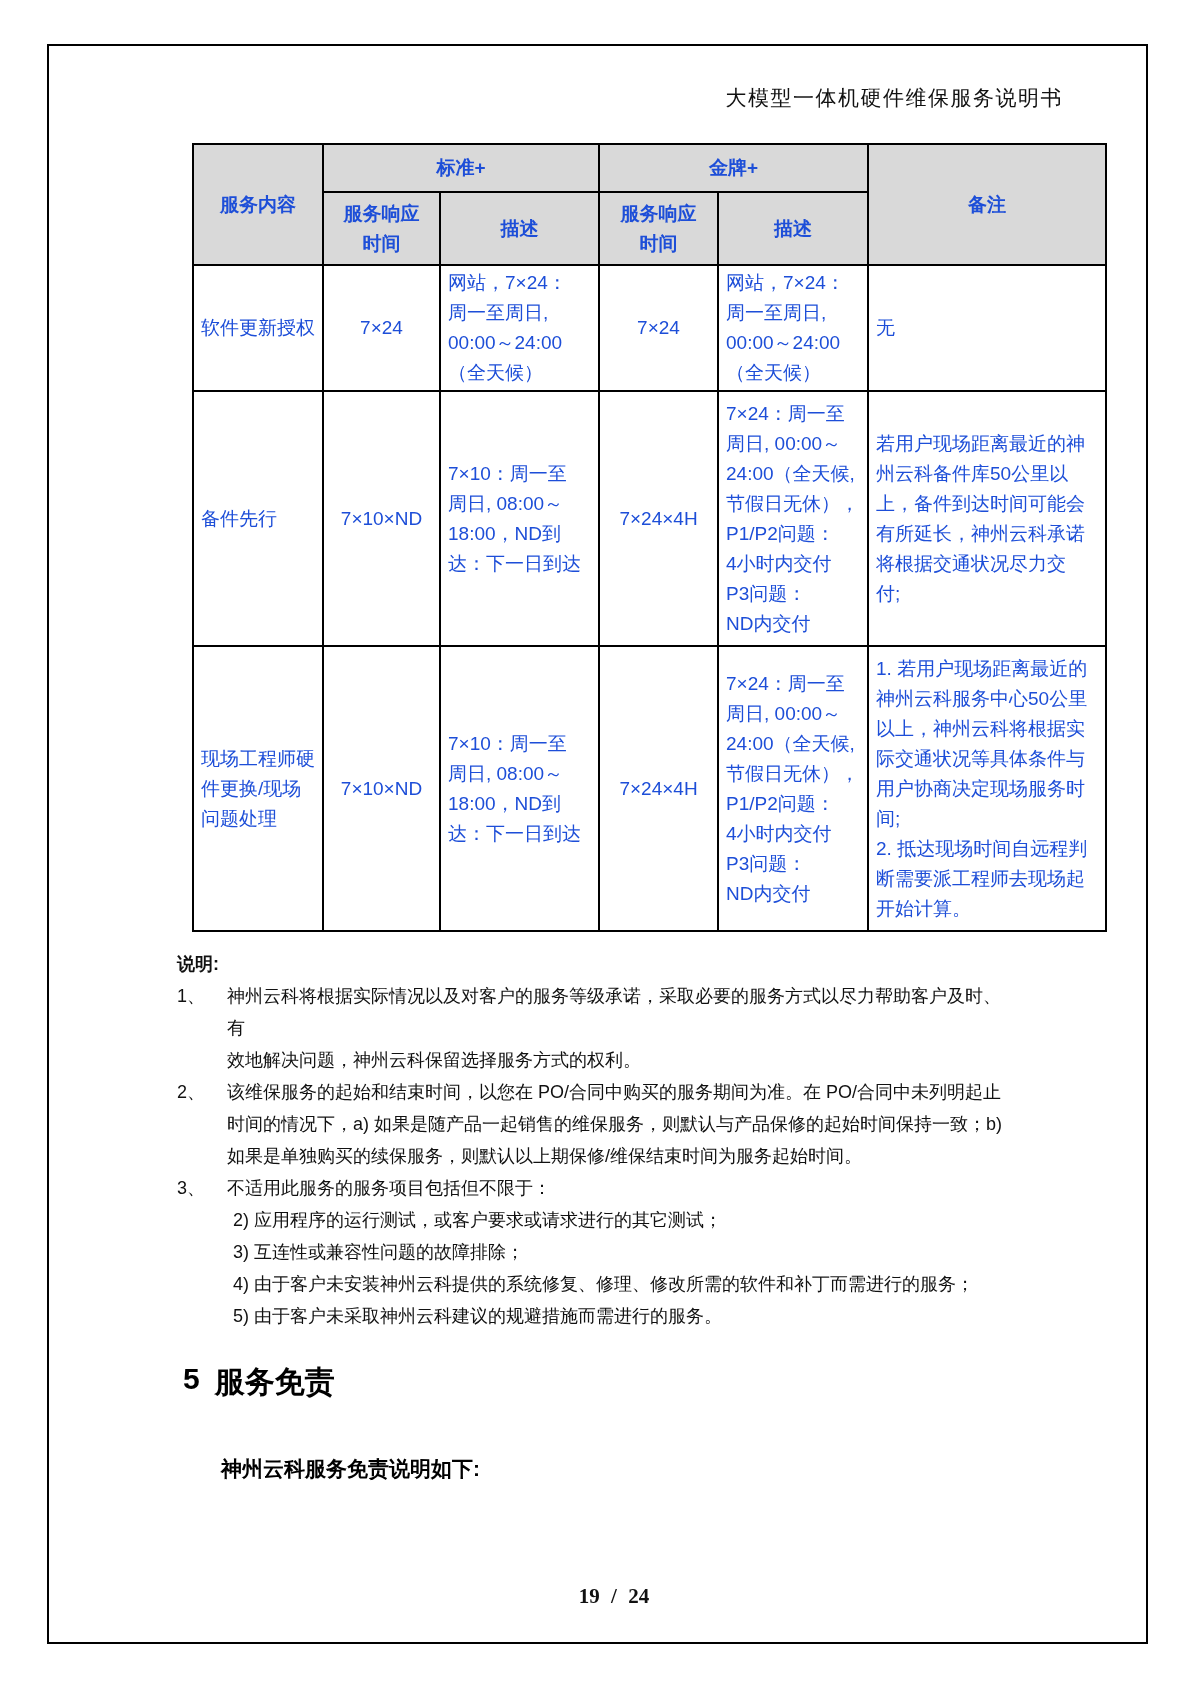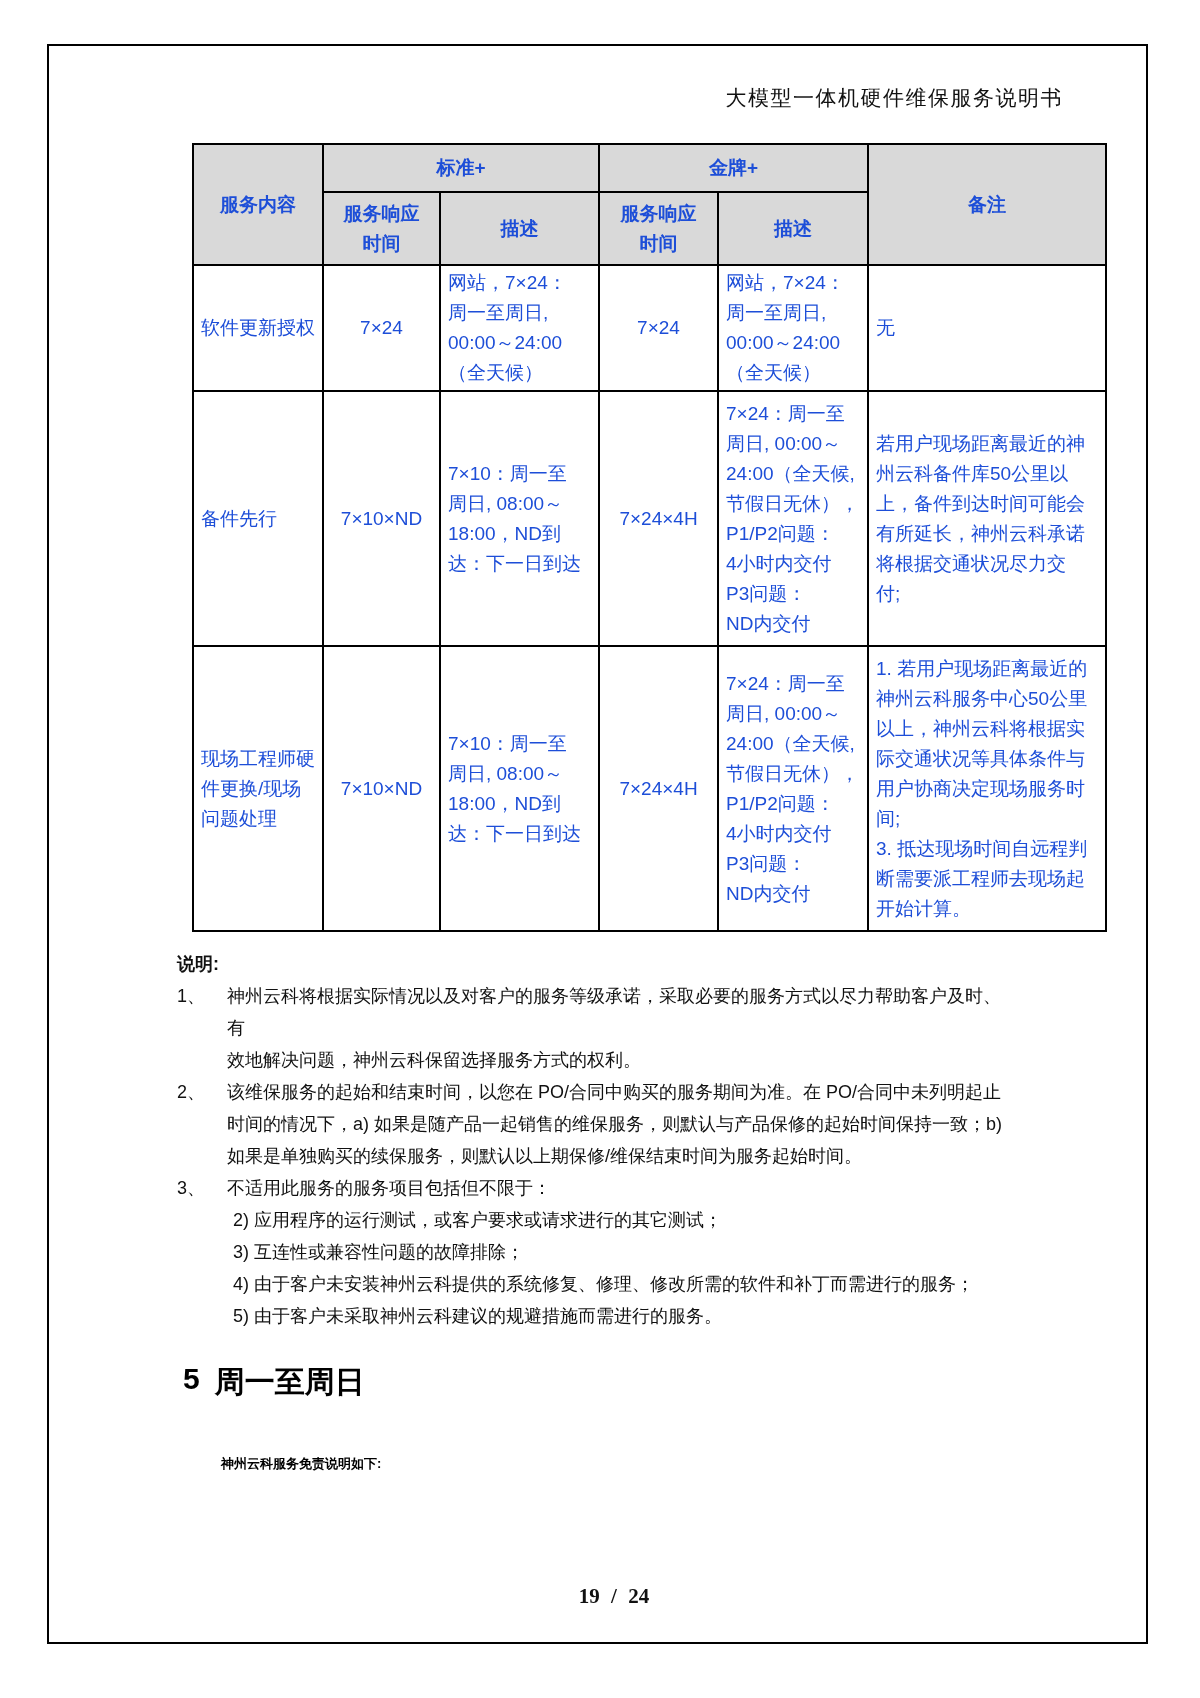--- a/index.html
+++ b/index.html
@@ -42,21 +42,21 @@
   .note-num{flex:0 0 50px;}
   .note-text{flex:1;white-space:pre-line;}
   .note-subitem{margin-left:56px;}
   .section-heading{
     position:absolute;left:183px;top:1362px;
     font-size:30px;font-weight:bold;color:#000;display:flex;
   }
   .section-number{margin-right:15px;}
   .section-subtitle{
     position:absolute;left:221px;top:1455px;
-    font-size:13px;font-weight:bold;color:#000;
+    font-size:21px;font-weight:bold;color:#000;
   }
   .footer{
     position:absolute;left:14px;top:1584px;width:100%;text-align:center;
     font-family:"Liberation Serif","DejaVu Serif",serif;
     font-size:21px;font-weight:bold;word-spacing:6px;color:#111;
   }
 </style>
 </head>
 <body>
 
@@ -144,21 +144,21 @@
 P1/P2问题：
 4小时内交付
 P3问题：
 ND内交付</td>
       <td>1. 若用户现场距离最近的
 神州云科服务中心50公里
 以上，神州云科将根据实
 际交通状况等具体条件与
 用户协商决定现场服务时
 间;
-3. 抵达现场时间自远程判
+2. 抵达现场时间自远程判
 断需要派工程师去现场起
 开始计算。</td>
     </tr>
   </tbody>
     </table>
 
   <div class="notes">
     <div class="notes-label">说明:</div>
     <div class="note-item">
       <span class="note-num">1、</span>
@@ -176,20 +176,20 @@
       <span class="note-text">不适用此服务的服务项目包括但不限于：</span>
     </div>
     <div class="note-subitem">2) 应用程序的运行测试，或客户要求或请求进行的其它测试；</div>
     <div class="note-subitem">3) 互连性或兼容性问题的故障排除；</div>
     <div class="note-subitem">4) 由于客户未安装神州云科提供的系统修复、修理、修改所需的软件和补丁而需进行的服务；</div>
     <div class="note-subitem">5) 由于客户未采取神州云科建议的规避措施而需进行的服务。</div>
   </div>
 
   <div class="section-heading">
     <span class="section-number">5</span>
-    <span>周一至周日</span>
+    <span>服务免责</span>
   </div>
 
   <div class="section-subtitle">神州云科服务免责说明如下:</div>
 
   <div class="footer">19 / 24</div>
 
 </div>
 
 </body></html>

